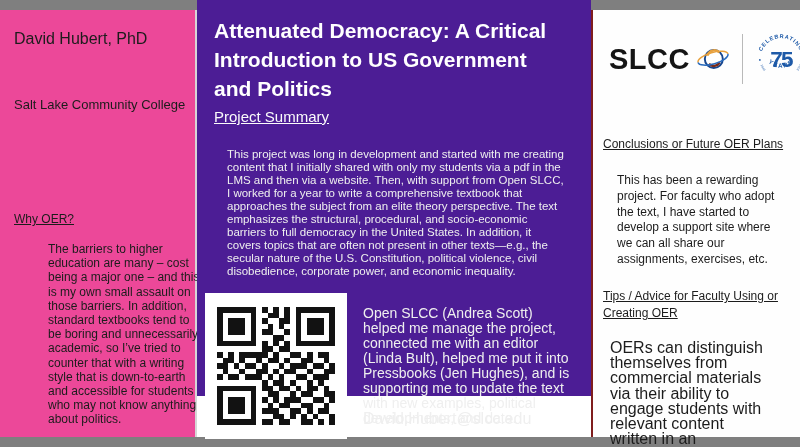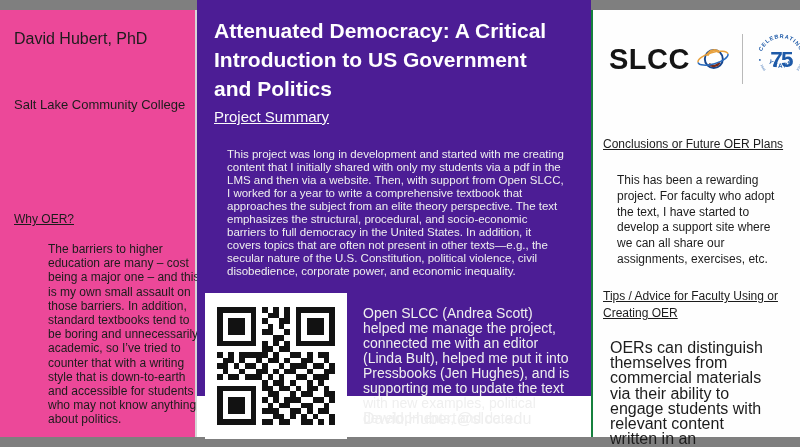--- a/index.html
+++ b/index.html
@@ -43,21 +43,21 @@
               grid-template-columns:repeat(21,1fr); grid-template-rows:repeat(21,1fr); }
   .qr-grid .m { background:#121212; }
   .c-support{ position:absolute; top:306px; left:166px; width:214px;
               font-size:14px; line-height:15px; }
   .c-email  { position:absolute; top:410px; left:166px; font-size:16px;
               color:#efefef; text-decoration:none; }
 
   
   .right-panel {
     position:absolute; left:591px; top:10px; width:209px; height:427px;
-    background:#fefefe; border-left:2px solid #15803d;
+    background:#fefefe; border-left:2px solid #7f1d1d;
   }
   .logo-row { position:absolute; top:22px; left:16px; display:flex;
               align-items:center; gap:5px; }
   .logo-word{ font-size:29px; font-weight:800; letter-spacing:.5px; color:#151515; }
   .logo-div { width:1px; height:50px; background:#b9b9b9; margin:0 6px; }
   .r-head1  { position:absolute; top:127px; left:10px; width:192px; }
   .r-body1  { position:absolute; top:163px; left:24px; width:164px;
               font-size:12px; line-height:15.8px; }
   .r-head2  { position:absolute; top:278px; left:10px; width:186px; line-height:17px; }
   .r-body2  { position:absolute; top:330px; left:8px; width:162px;

